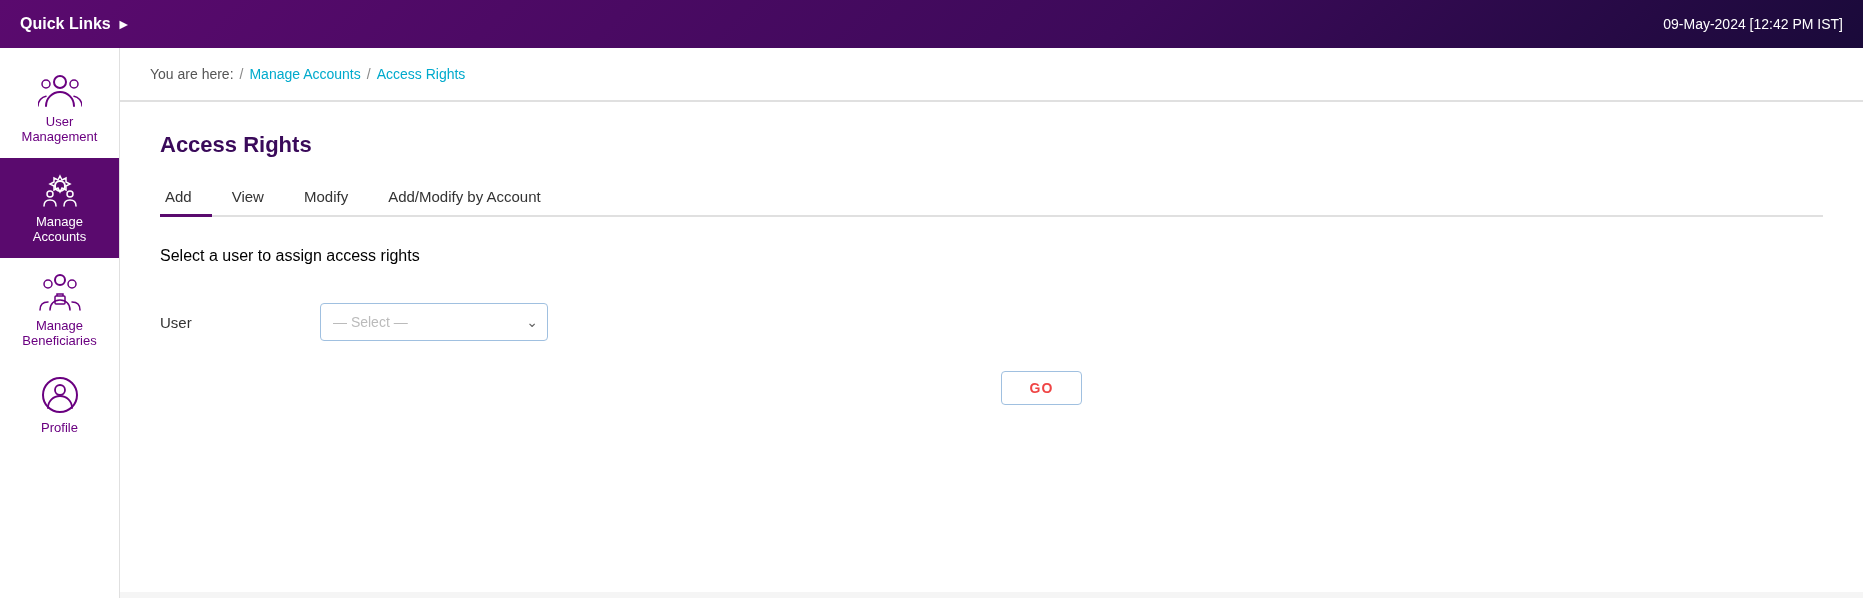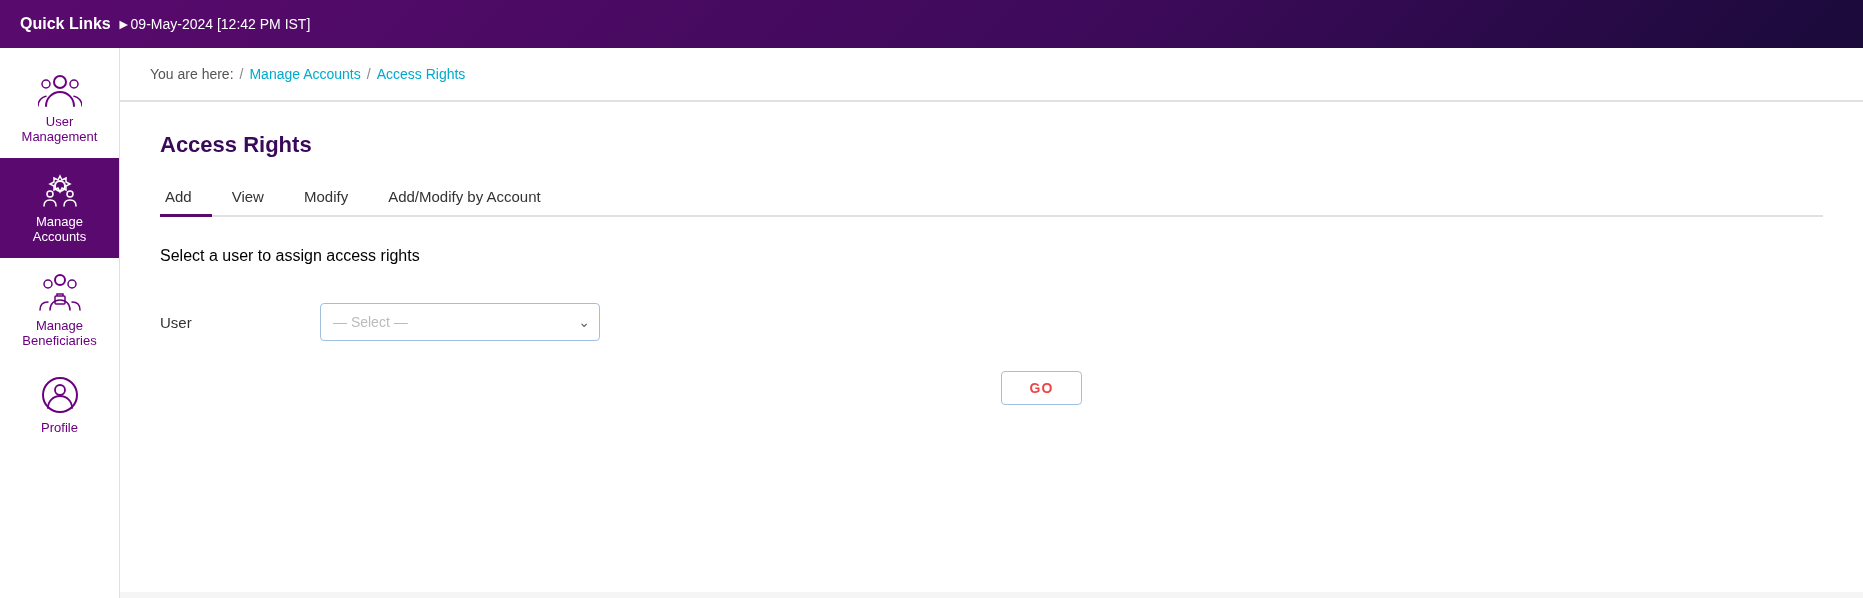--- a/index.html
+++ b/index.html
@@ -4,20 +4,21 @@
   <style>
     * { margin: 0; padding: 0; box-sizing: border-box; }
     body { font-family: Arial, sans-serif; background: #f0f0f0; width: 1863px; height: 598px; overflow: hidden; display: flex; flex-direction: column; }
 
     
     #topbar {
       background: linear-gradient(135deg, #5a0a6e 0%, #3d0a5a 60%, #1a0a3a 100%);
       height: 48px;
       display: flex;
       align-items: center;
+      justify-content: space-between;
       padding: 0 20px;
       flex-shrink: 0;
     }
     #topbar .quick-links {
       color: white;
       font-size: 16px;
       font-weight: bold;
       display: flex;
       align-items: center;
       gap: 6px;
@@ -163,21 +164,21 @@
       align-items: center;
       margin-bottom: 30px;
     }
     .form-label {
       width: 160px;
       font-size: 15px;
       color: #333;
     }
     .form-select-wrapper {
       position: relative;
-      width: 280px;
+      width: 228px;
     }
     .form-select {
       width: 100%;
       padding: 8px 35px 8px 12px;
       border: 1.5px solid #a0c0e0;
       border-radius: 4px;
       background: white;
       font-size: 14px;
       color: #bbb;
       appearance: none;

